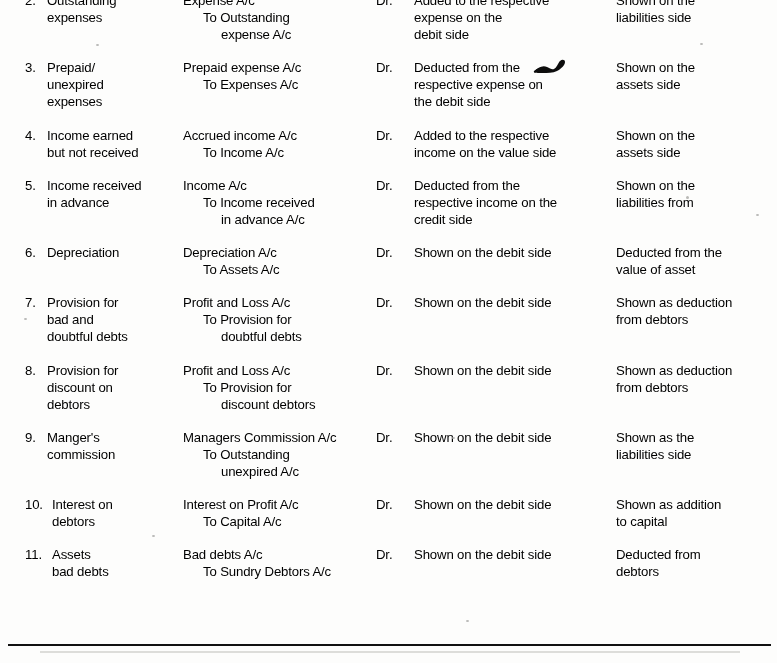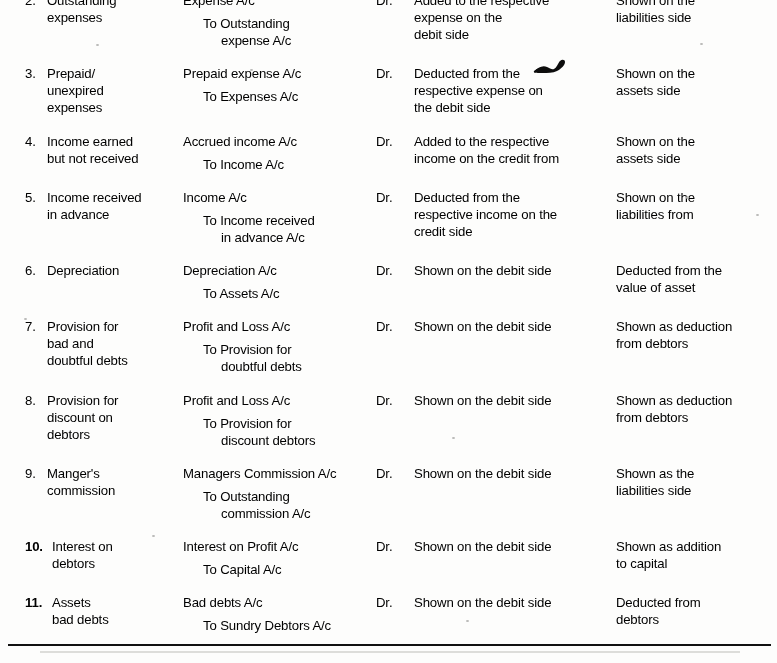--- a/index.html
+++ b/index.html
@@ -56,32 +56,32 @@
 
   
   .item {
     display: flex;
     align-items: flex-start;
   }
   .item-num {
     flex: 0 0 auto;
     min-width: 22px;
   }
-  .item-num.wide { min-width: 27px; font-weight: bold; }
+  .item-num.wide { min-width: 27px; }
   .item-text { flex: 1 1 auto; }
 
   
   .je-line {
     display: flex;
     justify-content: space-between;
     align-items: flex-start;
   }
   .je-main { flex: 1 1 auto; padding-right: 6px; }
   .je-dr { flex: 0 0 auto; width: 24px; text-align: left; }
-  .je-sub1 { padding-left: 20px; margin-top: 6px; }
+  .je-sub1 { padding-left: 20px; }
   .je-sub2 { padding-left: 38px; }
 
   
   #bottom-rule {
     position: absolute;
     left: 8px;
     top: 644px;
     width: 763px;
     height: 2px;
     background: #111;
@@ -216,21 +216,21 @@
               <div class="je-line">
                 <span class="je-main">Accrued income A/c</span>
                 <span class="je-dr">Dr.</span>
               </div>
               <div class="je-sub1">To Income A/c</div>
             </div>
           </td>
           <td class="c3">
             <div class="p3">
               <div>Added to the respective</div>
-              <div>income on the credit from</div>
+              <div>income on the value side</div>
             </div>
           </td>
           <td class="c4">
             <div class="p4">
               <div>Shown on the</div>
               <div>assets side</div>
             </div>
           </td>
         </tr>
         <tr>
@@ -391,21 +391,21 @@
               </div>
             </div>
           </td>
           <td class="c2">
             <div class="p2">
               <div class="je-line">
                 <span class="je-main">Managers Commission A/c</span>
                 <span class="je-dr">Dr.</span>
               </div>
               <div class="je-sub1">To Outstanding</div>
-              <div class="je-sub2">commission A/c</div>
+              <div class="je-sub2">unexpired A/c</div>
             </div>
           </td>
           <td class="c3">
             <div class="p3">
               <div>Shown on the debit side</div>
             </div>
           </td>
           <td class="c4">
             <div class="p4">
               <div>Shown as the</div>

